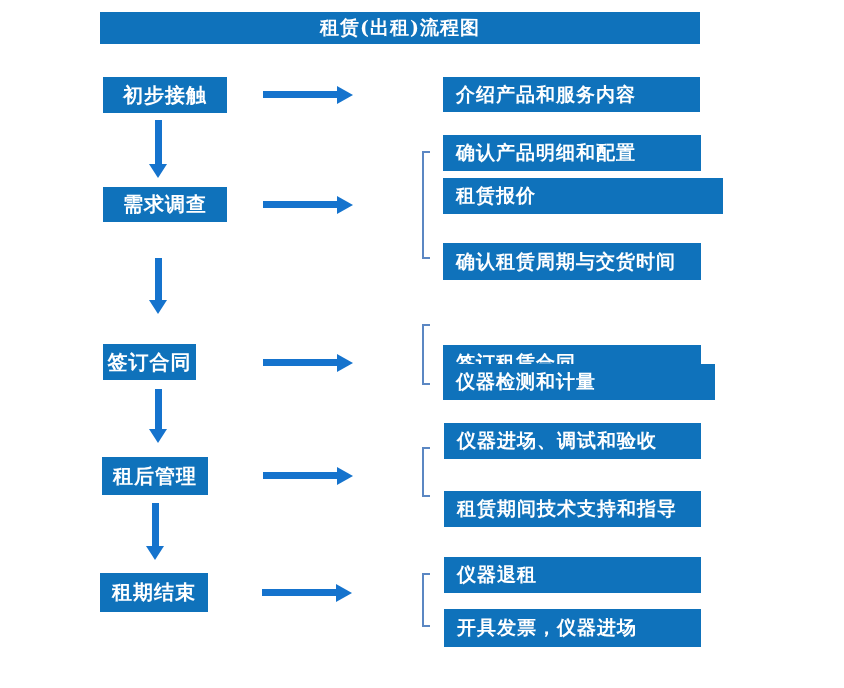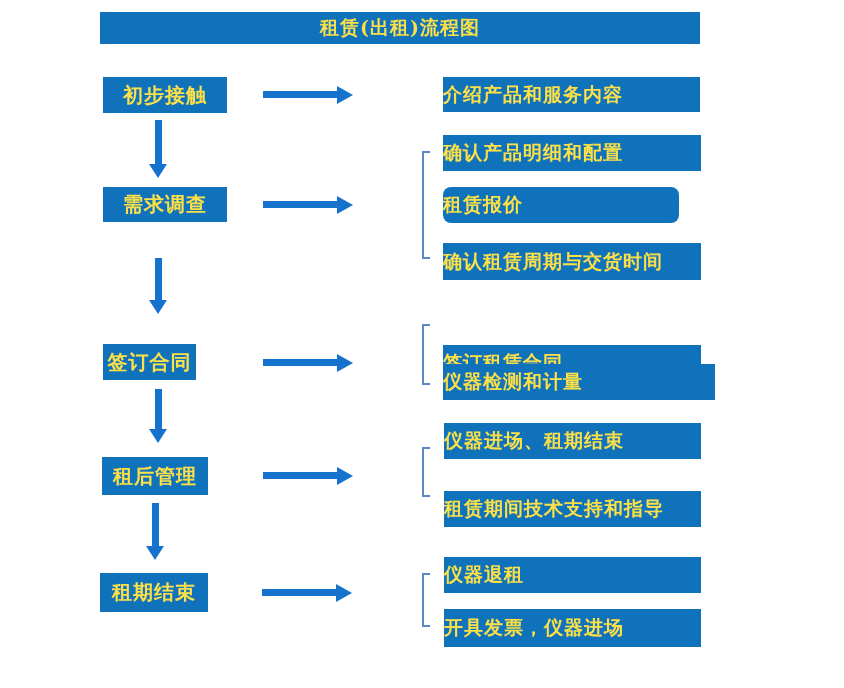--- a/index.html
+++ b/index.html
@@ -7,37 +7,38 @@
     position: relative;
     width: 844px;
     height: 688px;
     background: #ffffff;
     font-family: "DejaVu Serif", "Liberation Serif", serif;
     overflow: hidden;
   }
   .blue-box {
     position: absolute;
     background: #0f72bb;
-    color: #fde047;
+    color: #ffffff;
     font-weight: bold;
     font-size: 20px;
     display: flex;
     align-items: center;
     box-sizing: border-box;
     letter-spacing: 1px;
   }
   .title-bar {
     justify-content: center;
     font-size: 19px;
   }
   .step-box {
     justify-content: center;
   }
   .detail-box {
     justify-content: flex-start;
+    padding-left: 13px;
     font-size: 19px;
   }
   .harrow-shaft {
     position: absolute;
     background: #1573cd;
     height: 7px;
   }
   .harrow-head {
     position: absolute;
     width: 0; height: 0;
@@ -75,27 +76,27 @@
 
   <div class="blue-box step-box" style="left:103px; top:77px; width:124px; height:36px;">初步接触</div>
   <div class="blue-box step-box" style="left:103px; top:187px; width:124px; height:35px;">需求调查</div>
   <div class="blue-box step-box" style="left:103px; top:344px; width:93px; height:36px;">签订合同</div>
   <div class="blue-box step-box" style="left:102px; top:457px; width:106px; height:38px;">租后管理</div>
   <div class="blue-box step-box" style="left:100px; top:573px; width:108px; height:39px;">租期结束</div>
 
   <div class="blue-box detail-box" style="left:443px; top:77px; width:257px; height:35px;">介绍产品和服务内容</div>
 
   <div class="blue-box detail-box" style="left:443px; top:135px; width:258px; height:36px;">确认产品明细和配置</div>
-  <div class="blue-box detail-box" style="left:443px; top:187px; width:236px; height:36px;border-radius:8px;">租赁报价</div>
+  <div class="blue-box detail-box" style="left:443px; top:178px; width:280px; height:36px;">租赁报价</div>
   <div class="blue-box detail-box" style="left:443px; top:243px; width:258px; height:37px;">确认租赁周期与交货时间</div>
 
   <div class="blue-box detail-box" style="left:443px; top:313px; width:258px; height:35px;margin-top:32px;">签订租赁合同</div>
   <div class="blue-box detail-box" style="left:443px; top:364px; width:272px; height:36px;">仪器检测和计量</div>
 
-  <div class="blue-box detail-box" style="left:444px; top:423px; width:257px; height:36px;">仪器进场、租期结束</div>
+  <div class="blue-box detail-box" style="left:444px; top:423px; width:257px; height:36px;">仪器进场、调试和验收</div>
   <div class="blue-box detail-box" style="left:444px; top:491px; width:257px; height:36px;">租赁期间技术支持和指导</div>
 
   <div class="blue-box detail-box" style="left:444px; top:557px; width:257px; height:36px;">仪器退租</div>
   <div class="blue-box detail-box" style="left:444px; top:609px; width:257px; height:38px;">开具发票，仪器进场</div>
 
   <div>
     <div class="harrow-shaft" style="left:263px; top:91px; width:74px;"></div>
     <div class="harrow-head" style="left:337px; top:86px;"></div>
   </div>
   <div>

